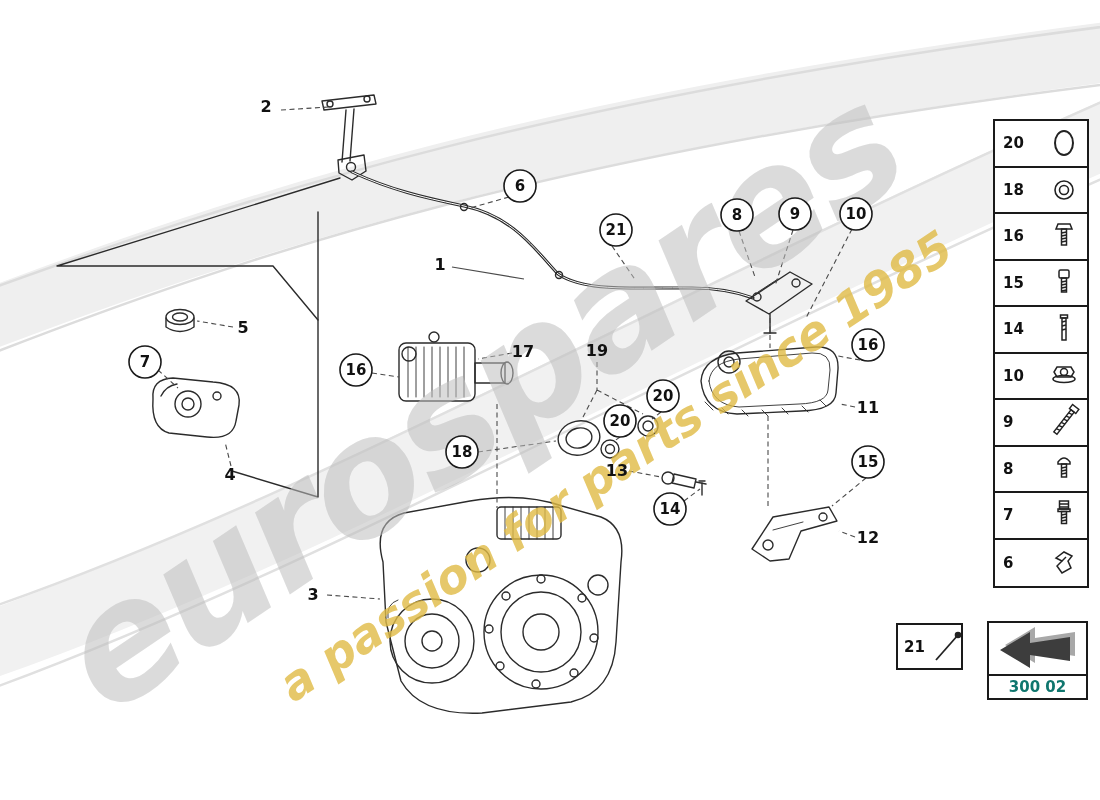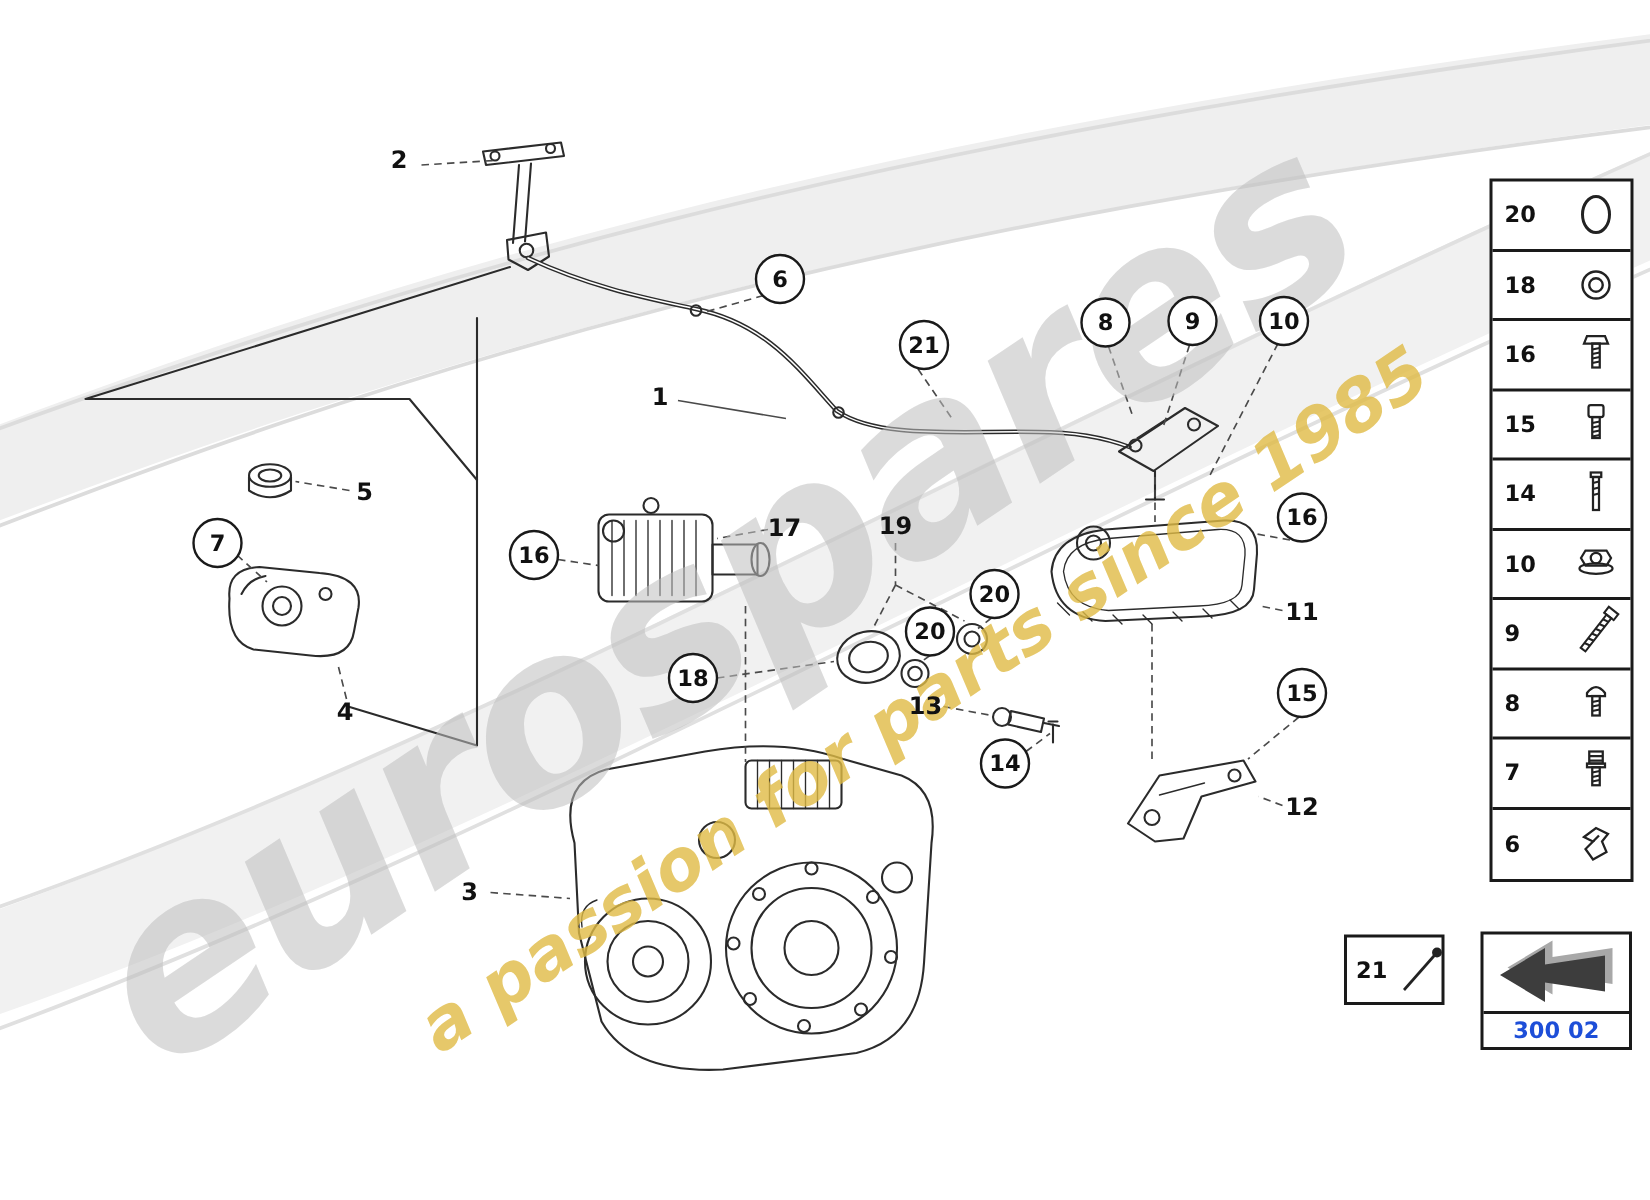--- a/index.html
+++ b/index.html
@@ -31,21 +31,21 @@
 
   
   .pin-box { position:absolute; left:896px; top:623px; width:67px; height:47px; background:#fff;
              border:2px solid #1a1a1a; display:flex; align-items:center; gap:4px; padding:0 6px;
              z-index:5; }
   .pin-num { font-size:15px; font-weight:600; color:#111; }
   .nav-box { position:absolute; left:987px; top:621px; width:101px; height:79px; background:#fff;
              border:2px solid #1a1a1a; display:flex; flex-direction:column; z-index:5; }
   .nav-arrow { flex:1; display:flex; align-items:center; justify-content:center; }
   .nav-code { height:24px; line-height:22px; text-align:center; font-size:15px; font-weight:700;
-              color:#1d4ed8; border-top:2px solid #1a1a1a; }
+              color:#0f766e; border-top:2px solid #1a1a1a; }
 </style>
 </head>
 <body>
 
 <svg class="stage" width="1100" height="800" viewBox="0 0 1100 800">
 
   <g fill="none">
     <path d="M-40,330 C260,215 560,120 1140,48" stroke="#efefef" stroke-width="60"></path>
     <path d="M-40,300 C260,190 560,95 1140,22" stroke="#dcdcdc" stroke-width="2.5"></path>
     <path d="M-40,366 C260,248 560,150 1140,80" stroke="#dcdcdc" stroke-width="2.5"></path>

